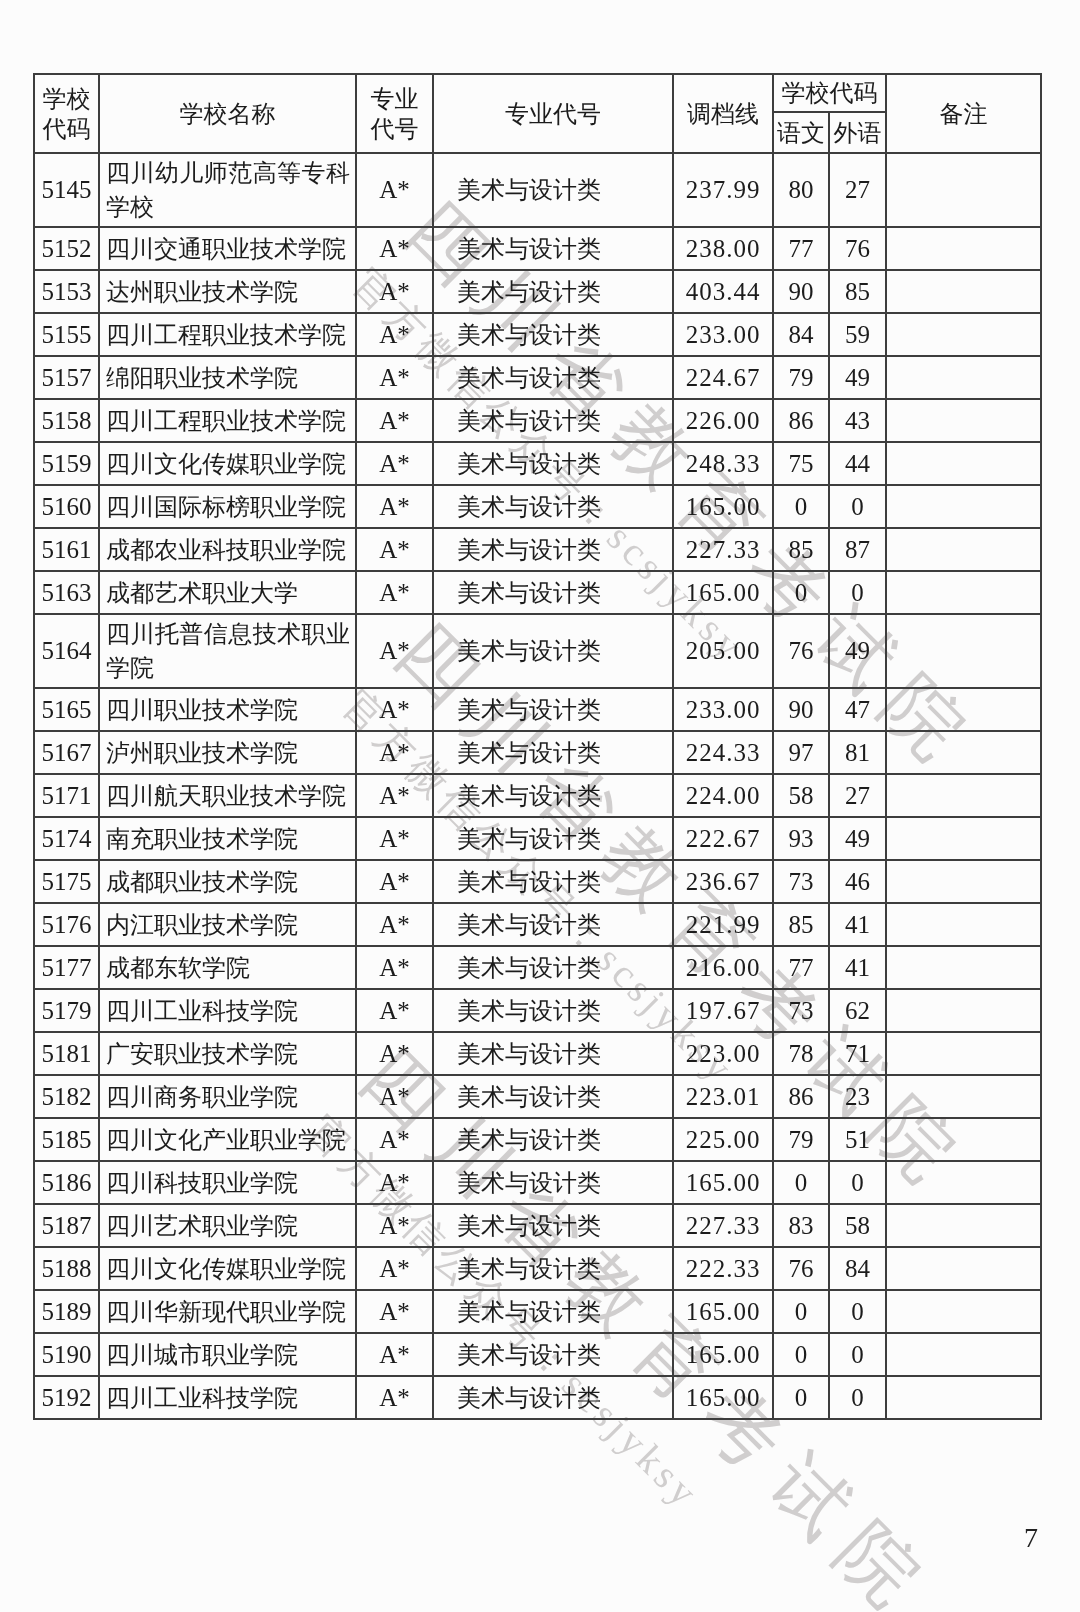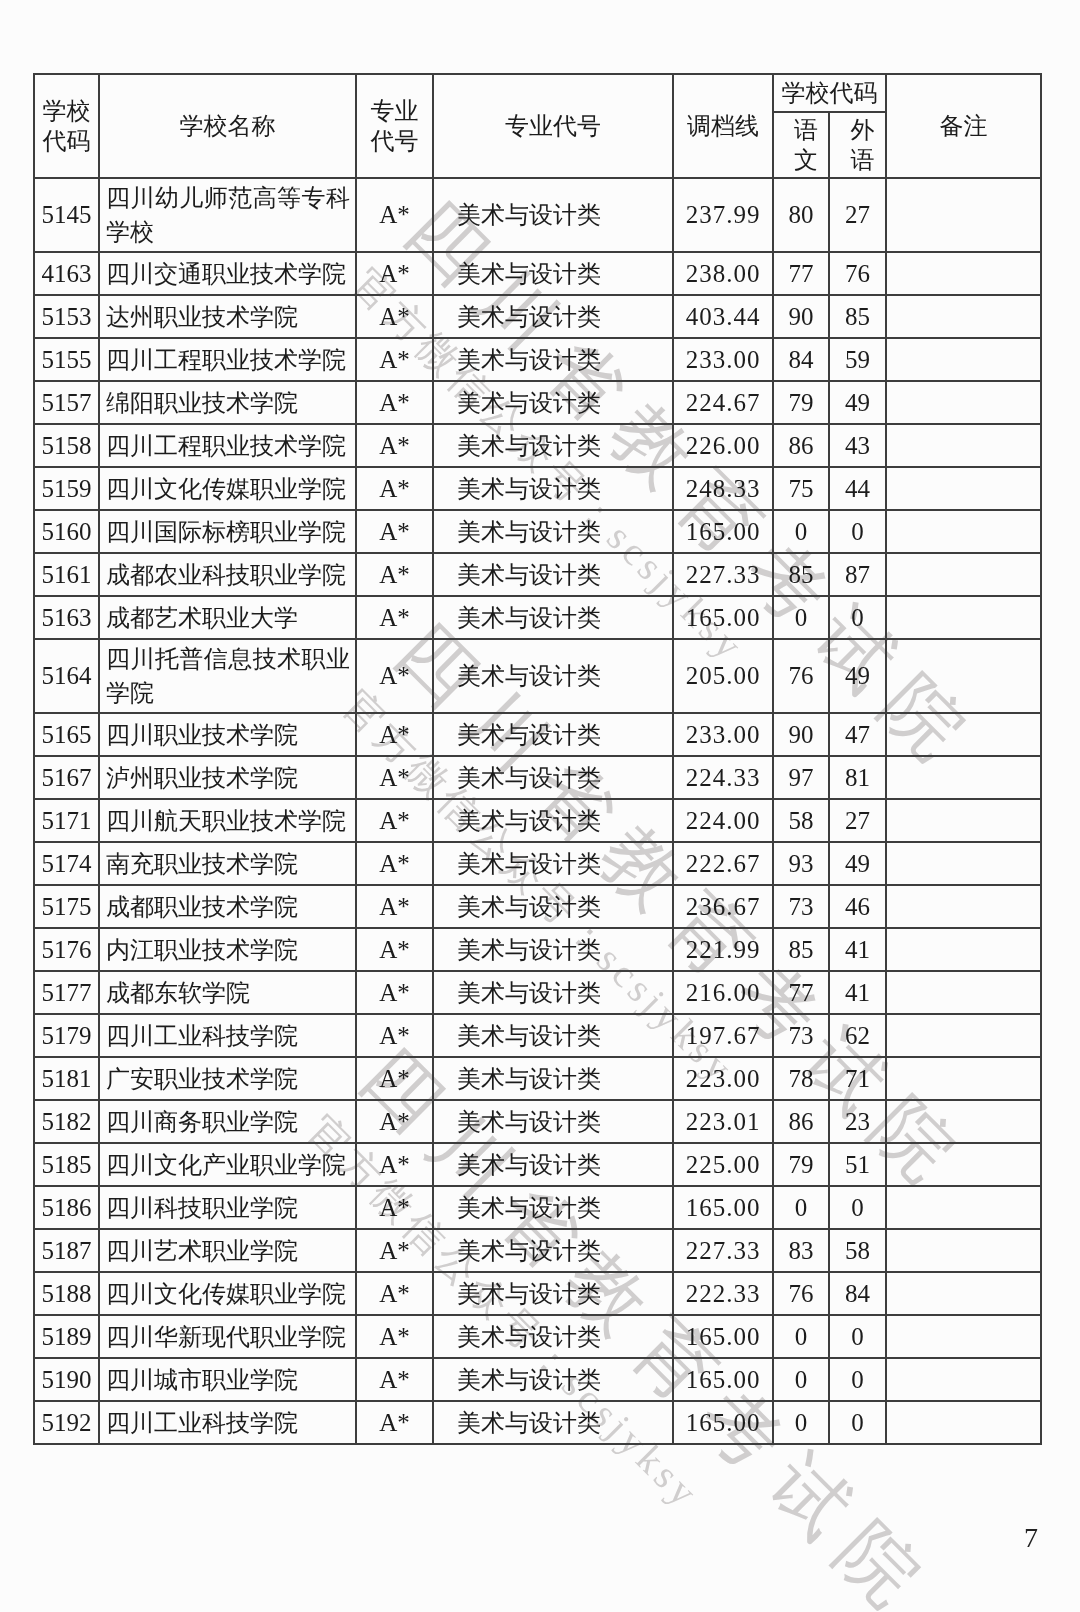--- a/index.html
+++ b/index.html
@@ -55,21 +55,21 @@
     font-weight: normal;
     overflow: hidden;
   }
   .score-table th {
     font-size: 24px;
     text-align: center;
     padding: 2px 2px;
     line-height: 30px;
   }
   .hdr-row-top th { height: 38px; }
-  .hdr-row-sub th { height: 41px; padding-left: 12px; }
+  .hdr-row-sub th { height: 41px; }
   .w2 {
     display: inline-block;
     width: 2.15em;
     line-height: 30px;
   }
   .score-table td {
     height: 43px;
     line-height: 34px;
     padding: 2px 4px;
     font-size: 25px;
@@ -147,21 +147,21 @@
         <td class="col-code">5145</td>
         <td class="col-name">四川幼儿师范高等专科学校</td>
         <td class="col-major_code">A*</td>
         <td class="col-major_name">美术与设计类</td>
         <td class="col-score">237.99</td>
         <td class="col-chinese">80</td>
         <td class="col-foreign">27</td>
         <td class="col-remark"></td>
       </tr>
       <tr>
-        <td class="col-code">4163</td>
+        <td class="col-code">5152</td>
         <td class="col-name">四川交通职业技术学院</td>
         <td class="col-major_code">A*</td>
         <td class="col-major_name">美术与设计类</td>
         <td class="col-score">238.00</td>
         <td class="col-chinese">77</td>
         <td class="col-foreign">76</td>
         <td class="col-remark"></td>
       </tr>
       <tr>
         <td class="col-code">5153</td>

